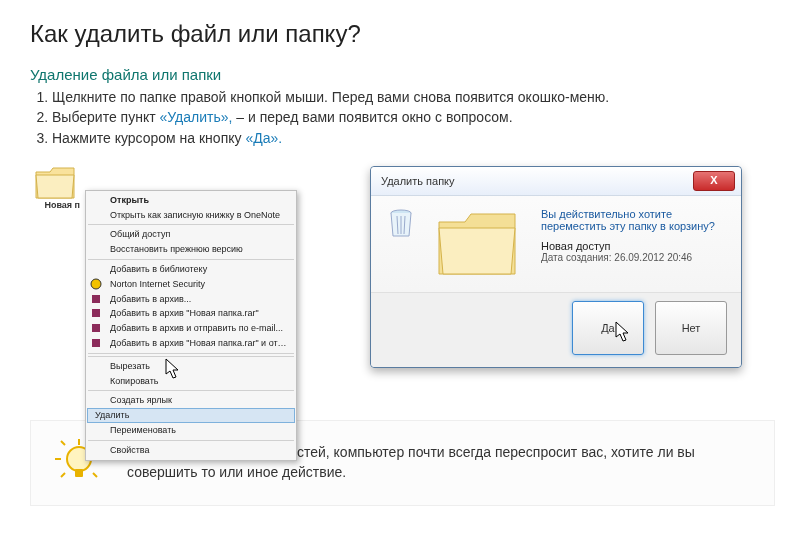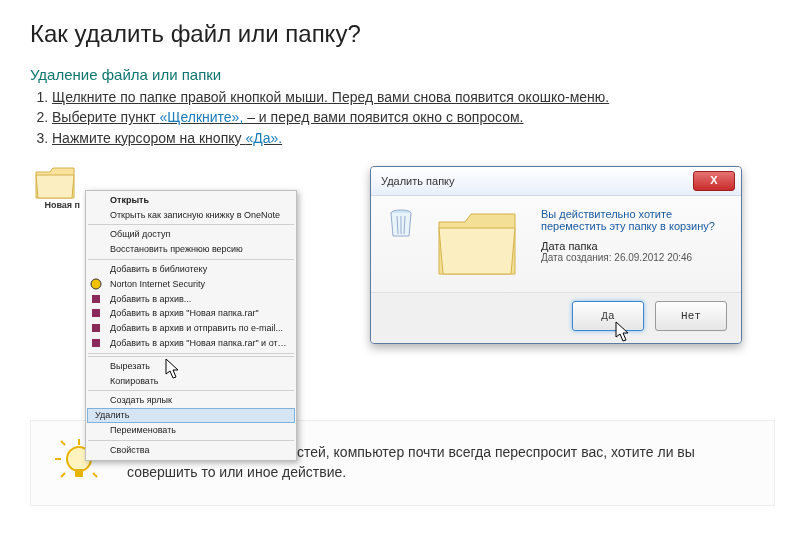--- a/index.html
+++ b/index.html
@@ -26,21 +26,21 @@
     font-size: 15px;
     margin-bottom: 4px;
   }
   ol.steps {
     margin: 0 0 18px 0;
     padding-left: 22px;
     font-size: 14px;
     line-height: 1.45;
     color: #333;
   }
-  ol.steps li { margin: 0; text-decoration: underline; }
+  ol.steps li { margin: 0; }
   .hl { color: #1a7cb8; }
   .illustrations {
     display: flex;
     gap: 60px;
     margin-bottom: 24px;
   }
   
   .ctx-wrap {
     position: relative;
     width: 280px;
@@ -143,28 +143,27 @@
   .dlg-buttons {
     text-align: right;
     padding: 8px 14px 12px;
     border-top: 1px solid #e0e0e0;
     background: #f0f0f0;
     border-radius: 0 0 4px 4px;
   }
   .win-btn {
     display: inline-block;
     width: 70px;
-    padding: 8px 0;
+    padding: 20px 0;
     margin-left: 8px;
     font-size: 11px;
     text-align: center;
     background: linear-gradient(#fefefe,#e6e6e6);
     border: 1px solid #999;
     border-radius: 3px;
-    font-family: Liberation Mono, monospace;
   }
   .win-btn.focus {
     border: 1px solid #3c89d2;
     box-shadow: 0 0 4px #7fb8ea;
   }
   
   .tip {
     border: 1px solid #eee;
     background: #fcfcfc;
     padding: 14px 20px;
@@ -180,21 +179,21 @@
 </head>
 <body>
 
 <div class="page">
   <h1>Как удалить файл или папку?</h1>
 
   <div class="subtitle">Удаление файла или папки</div>
   <ol class="steps">
     <li><span>Щелкните по папке правой кнопкой мыши. Перед вами снова появится окошко-меню.</span></li>
     <li>
-      <span>Выберите пункт </span><span class="hl">«Щелкните»,</span><span> – и перед вами появится окно с вопросом.</span>
+      <span>Выберите пункт </span><span class="hl">«Удалить»,</span><span> – и перед вами появится окно с вопросом.</span>
     </li>
     <li>
       <span>Нажмите курсором на кнопку </span><span class="hl">«Да».</span>
     </li>
   </ol>
 
   <div class="illustrations">
 
     <div class="ctx-wrap">
       <div class="folder-icon">
@@ -275,21 +274,21 @@
             </svg>
           </div>
           <div class="folder-col">
             <svg width="86" height="72" viewBox="0 0 86 72">
               <path d="M4 14 L30 14 L36 6 L80 6 L80 66 L4 66 Z" fill="#f4df96" stroke="#d4b24a"></path>
               <path d="M4 20 L80 20 L76 66 L8 66 Z" fill="#fbeec0" stroke="#d4b24a"></path>
             </svg>
           </div>
           <div class="text-col">
             <div class="q">Вы действительно хотите переместить эту папку в корзину?</div>
-            <div class="name">Дата папка</div>
+            <div class="name">Новая доступ</div>
             <div class="date">Дата создания: 26.09.2012 20:46</div>
           </div>
         </div>
         <div class="dlg-buttons">
           <span class="win-btn focus">Да</span>
           <span class="win-btn">Нет</span>
         </div>
       </div>
       <svg class="cursor-arrow" style="top:155px;left:245px;" viewBox="0 0 18 22">
         <path d="M1 1 L1 16 L5 13 L8 20 L11 19 L8 12 L13 12 Z" fill="#fff" stroke="#000" stroke-width="1"></path>

